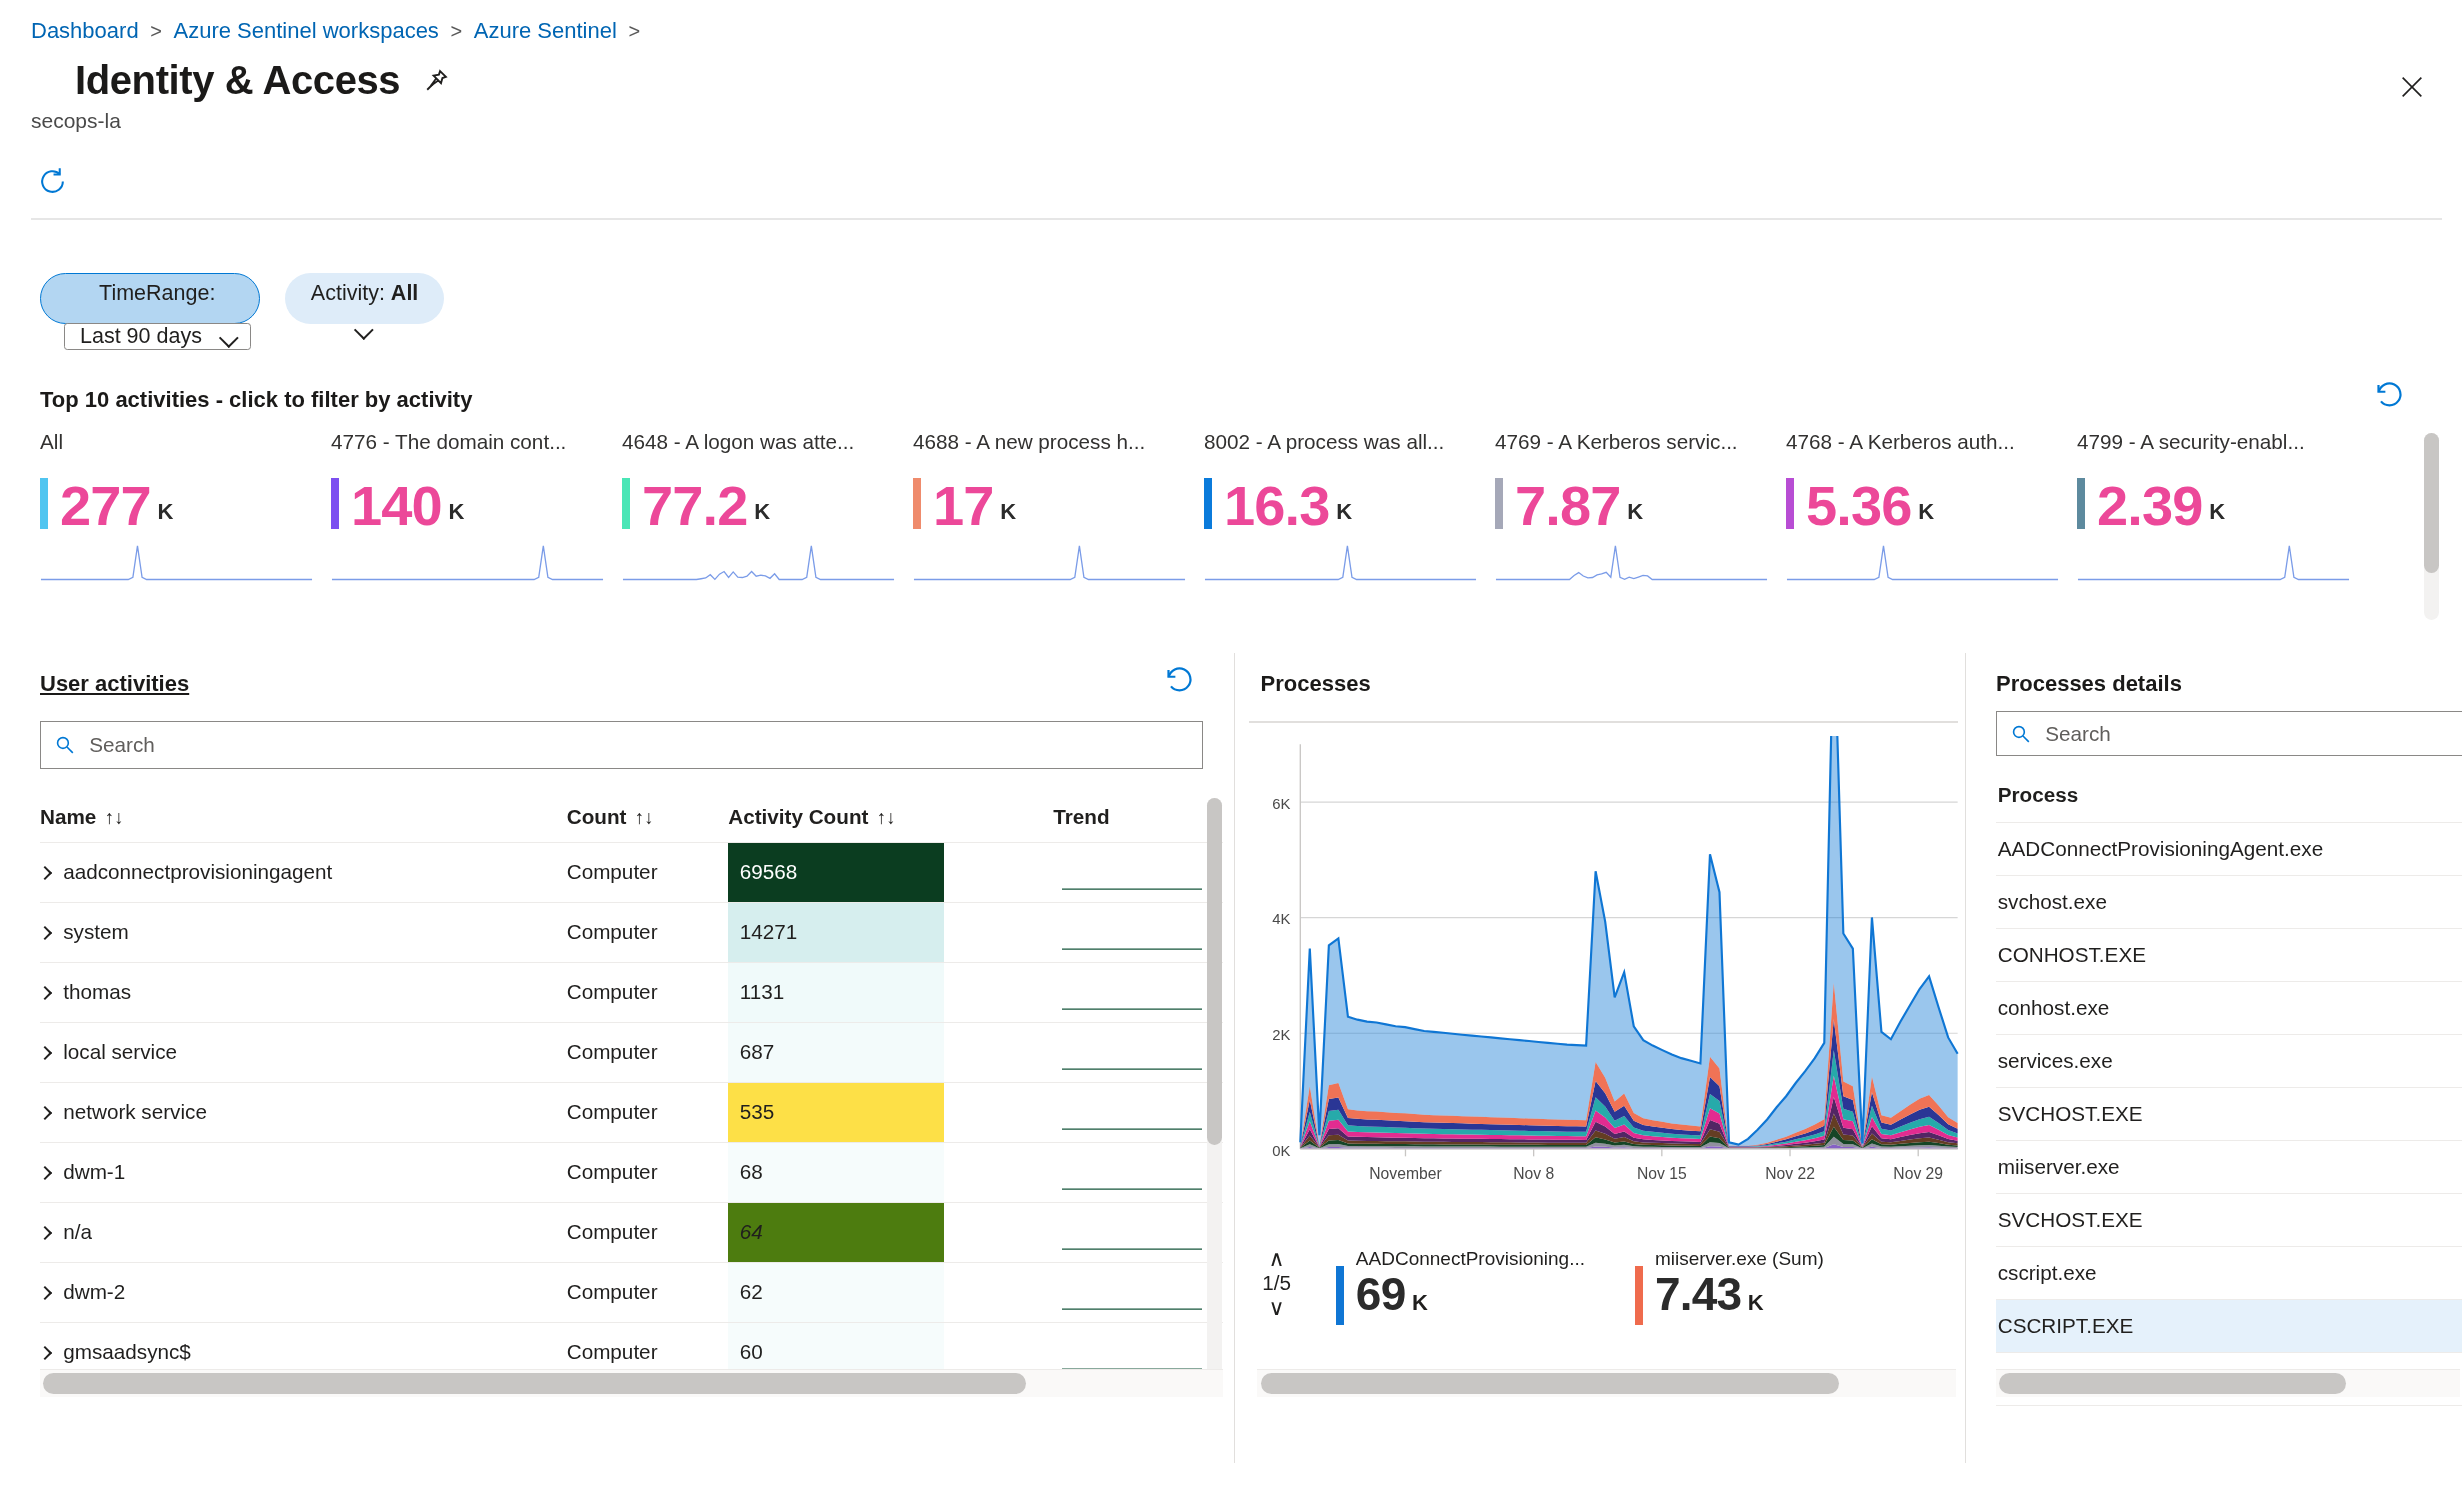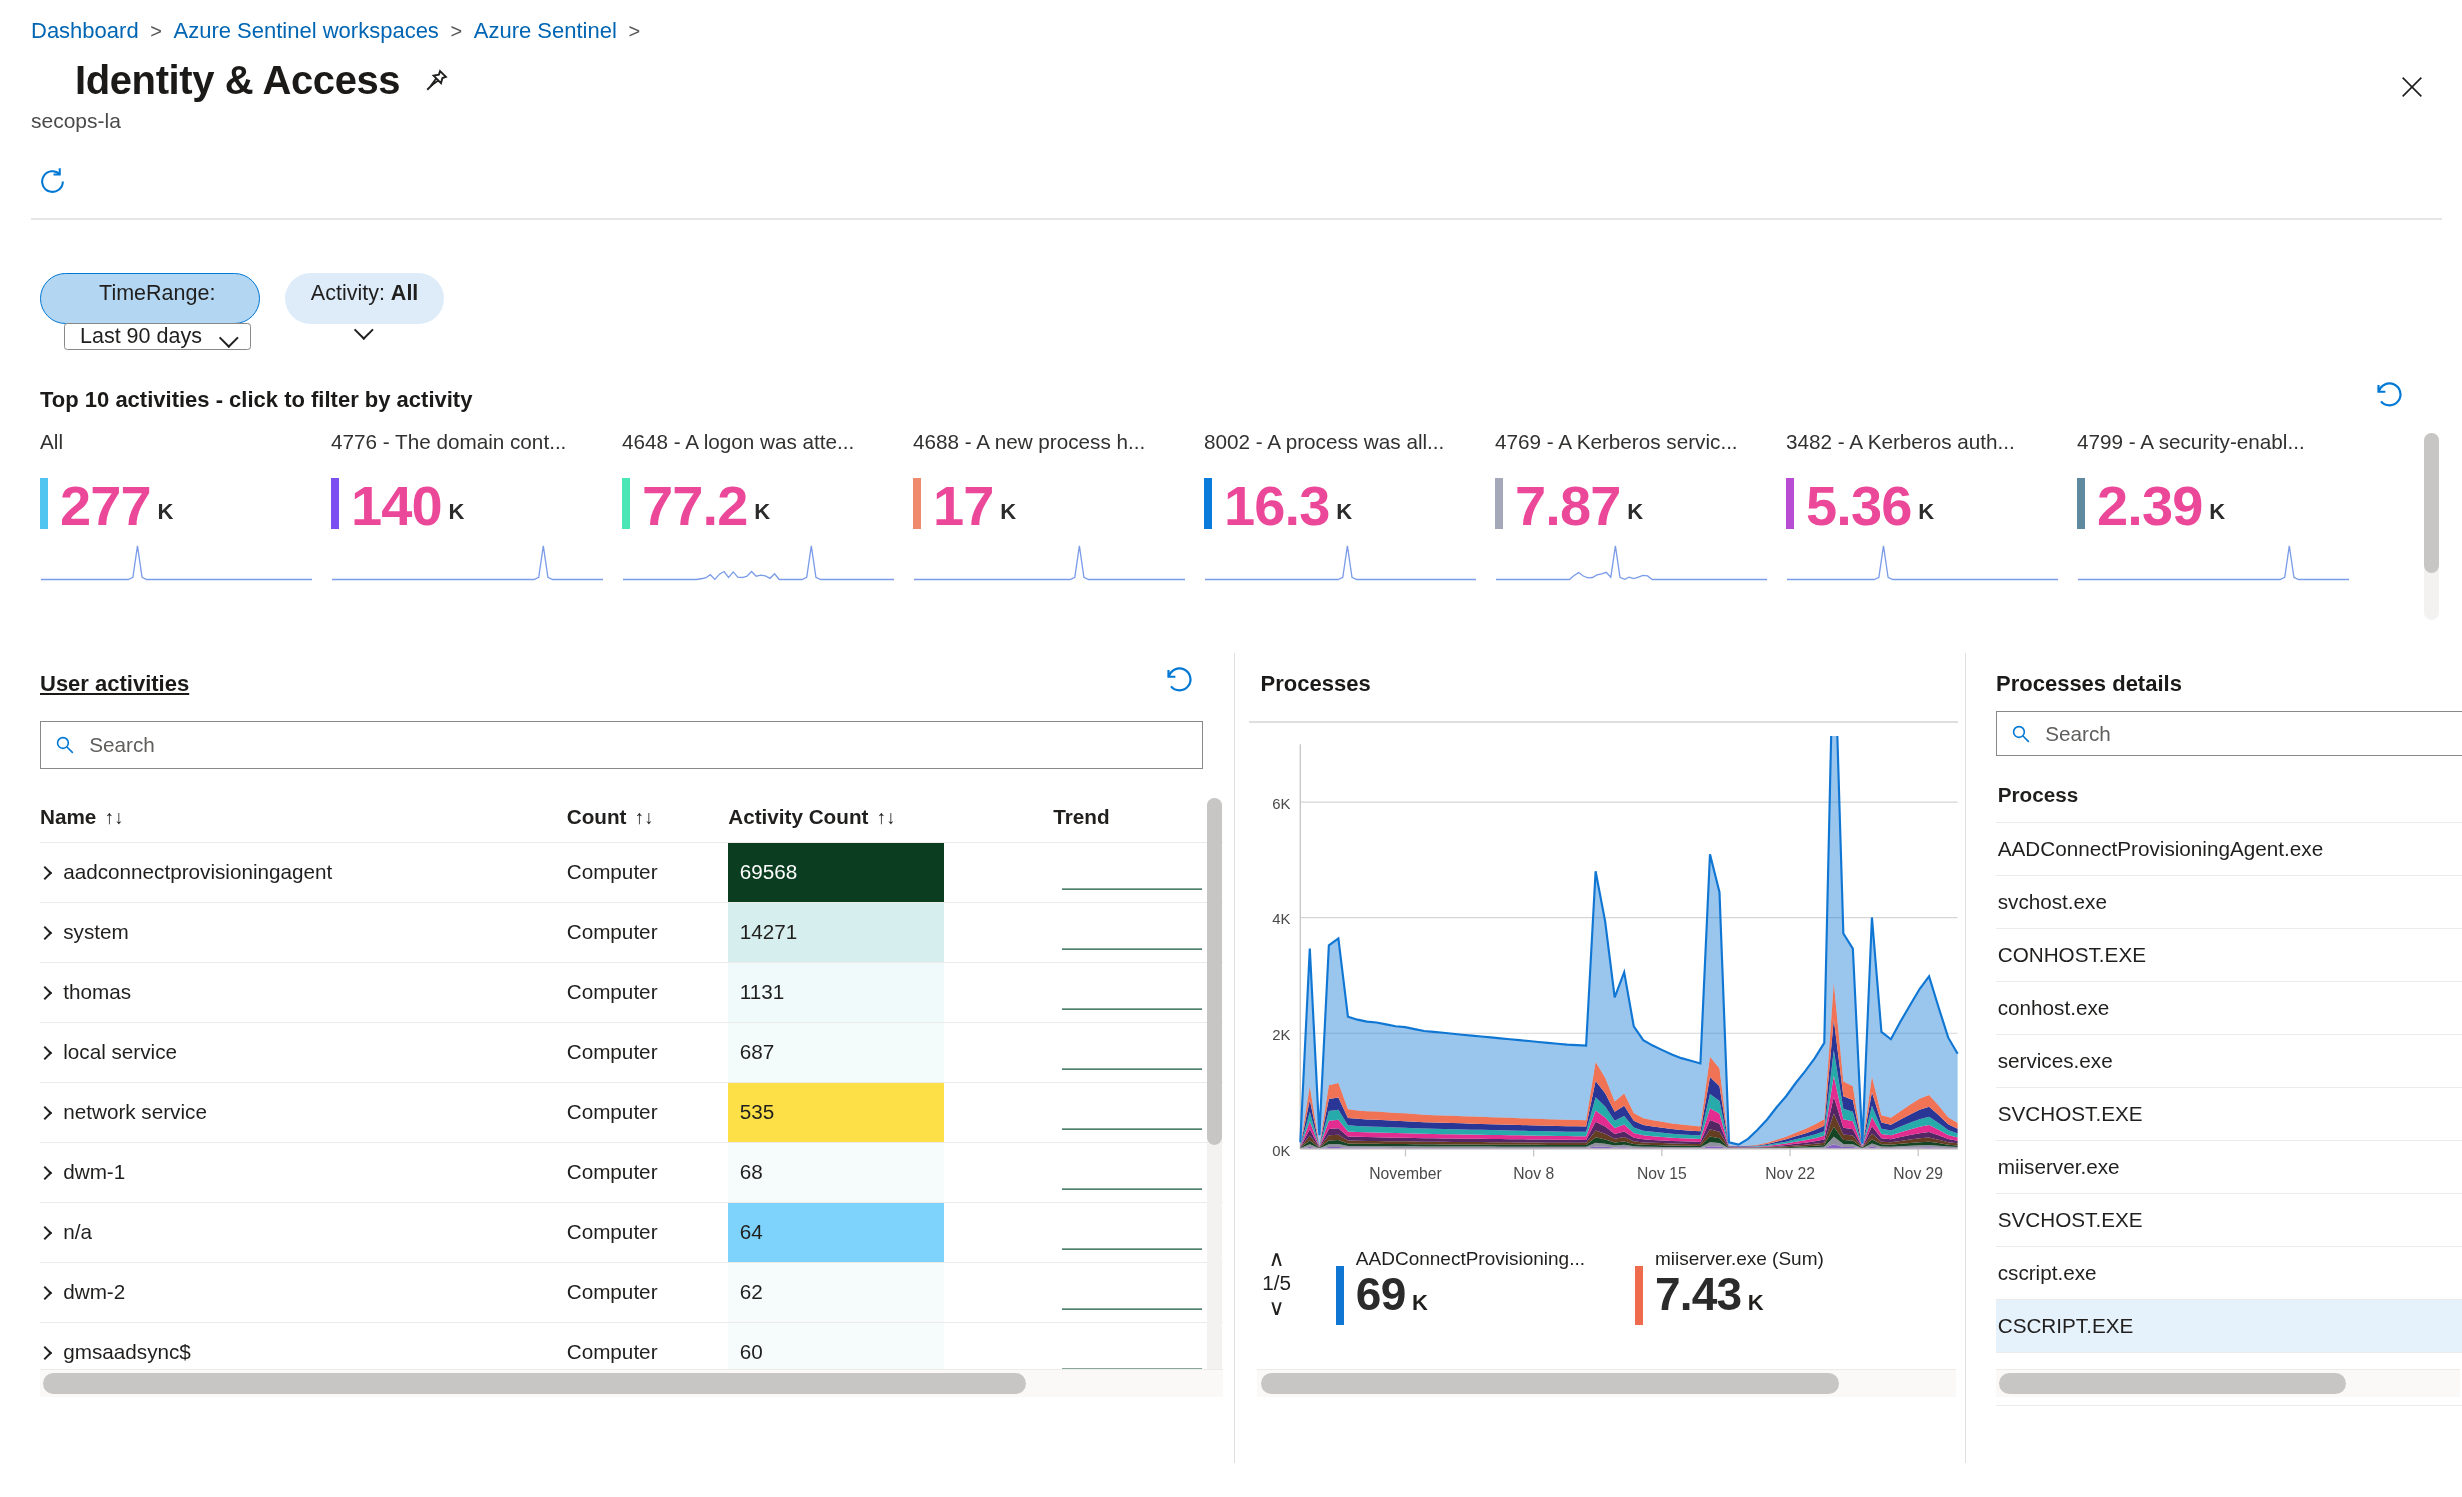--- a/index.html
+++ b/index.html
@@ -297,21 +297,21 @@
           </div><svg class="tile-spark" viewBox="0 0 330 56">
             <path d="M0.0,43.2 L5.6,43.2 L11.2,43.2 L16.8,43.2 L22.4,43.2 L28.0,43.2 L33.6,43.2 L39.2,43.2 L44.7,43.2 L50.3,43.2 L55.9,43.2 L61.5,43.2 L67.1,43.2 L72.7,43.2 L78.3,43.2 L83.9,43.2 L89.5,43.2 L95.1,43.2 L100.7,43.2 L106.3,43.2 L111.9,43.2 L117.5,43.2 L123.1,43.2 L128.6,43.2 L134.2,43.2 L139.8,43.2 L145.4,43.2 L151.0,43.2 L156.6,43.2 L162.2,43.2 L167.8,40.5 L173.4,2.3 L179.0,40.5 L184.6,43.2 L190.2,43.2 L195.8,43.2 L201.4,43.2 L206.9,43.2 L212.5,43.2 L218.1,43.2 L223.7,43.2 L229.3,43.2 L234.9,43.2 L240.5,43.2 L246.1,43.2 L251.7,43.2 L257.3,43.2 L262.9,43.2 L268.5,43.2 L274.1,43.2 L279.7,43.2 L285.3,43.2 L290.8,43.2 L296.4,43.2 L302.0,43.2 L307.6,43.2 L313.2,43.2 L318.8,43.2 L324.4,43.2 L330.0,43.2" fill="none" stroke="#7b9ce8" stroke-width="1.6"></path>
           </svg></div>
         <div class="tile"><div class="tile-label">4769 - A Kerberos servic...</div><div class="tile-value">
             <span class="tile-bar" style="background: rgb(165, 168, 184);"></span>
             <span class="tile-num">7.87</span>
             <span class="tile-unit">K</span>
           </div><svg class="tile-spark" viewBox="0 0 330 56">
             <path d="M0.0,43.2 L5.6,43.2 L11.2,43.2 L16.8,43.2 L22.4,43.2 L28.0,43.2 L33.6,43.2 L39.2,43.2 L44.7,43.2 L50.3,43.2 L55.9,43.2 L61.5,43.2 L67.1,43.2 L72.7,43.2 L78.3,43.2 L83.9,43.2 L89.5,43.2 L95.1,38.4 L100.7,34.8 L106.3,39.0 L111.9,41.2 L117.5,40.8 L123.1,37.7 L128.6,36.5 L134.2,34.5 L139.8,40.5 L145.4,2.3 L151.0,40.5 L156.6,42.9 L162.2,40.3 L167.8,42.1 L173.4,40.2 L179.0,38.2 L184.6,38.9 L190.2,43.2 L195.8,43.2 L201.4,43.2 L206.9,43.2 L212.5,43.2 L218.1,43.2 L223.7,43.2 L229.3,43.2 L234.9,43.2 L240.5,43.2 L246.1,43.2 L251.7,43.2 L257.3,43.2 L262.9,43.2 L268.5,43.2 L274.1,43.2 L279.7,43.2 L285.3,43.2 L290.8,43.2 L296.4,43.2 L302.0,43.2 L307.6,43.2 L313.2,43.2 L318.8,43.2 L324.4,43.2 L330.0,43.2" fill="none" stroke="#7b9ce8" stroke-width="1.6"></path>
           </svg></div>
-        <div class="tile"><div class="tile-label">3482 - A Kerberos auth...</div><div class="tile-value">
+        <div class="tile"><div class="tile-label">4768 - A Kerberos auth...</div><div class="tile-value">
             <span class="tile-bar" style="background: rgb(184, 77, 212);"></span>
             <span class="tile-num">5.36</span>
             <span class="tile-unit">K</span>
           </div><svg class="tile-spark" viewBox="0 0 330 56">
             <path d="M0.0,43.2 L5.6,43.2 L11.2,43.2 L16.8,43.2 L22.4,43.2 L28.0,43.2 L33.6,43.2 L39.2,43.2 L44.7,43.2 L50.3,43.2 L55.9,43.2 L61.5,43.2 L67.1,43.2 L72.7,43.2 L78.3,43.2 L83.9,43.2 L89.5,43.2 L95.1,43.2 L100.7,43.2 L106.3,43.2 L111.9,40.5 L117.5,2.3 L123.1,40.5 L128.6,43.2 L134.2,43.2 L139.8,43.2 L145.4,43.2 L151.0,43.2 L156.6,43.2 L162.2,43.2 L167.8,43.2 L173.4,43.2 L179.0,43.2 L184.6,43.2 L190.2,43.2 L195.8,43.2 L201.4,43.2 L206.9,43.2 L212.5,43.2 L218.1,43.2 L223.7,43.2 L229.3,43.2 L234.9,43.2 L240.5,43.2 L246.1,43.2 L251.7,43.2 L257.3,43.2 L262.9,43.2 L268.5,43.2 L274.1,43.2 L279.7,43.2 L285.3,43.2 L290.8,43.2 L296.4,43.2 L302.0,43.2 L307.6,43.2 L313.2,43.2 L318.8,43.2 L324.4,43.2 L330.0,43.2" fill="none" stroke="#7b9ce8" stroke-width="1.6"></path>
           </svg></div>
         <div class="tile"><div class="tile-label">4799 - A security-enabl...</div><div class="tile-value">
             <span class="tile-bar" style="background: rgb(93, 138, 158);"></span>
             <span class="tile-num">2.39</span>
             <span class="tile-unit">K</span>
@@ -456,21 +456,21 @@
                     <path d="M0,11 L170,11" fill="none" stroke="#15543a" stroke-width="1.6"></path>
                   </svg>
                 </div>
               </td>
             </tr>
             <tr>
               <td><span class="chevr"></span><span class="nm">n/a</span></td>
               <td><span class="tp">Computer</span></td>
               <td>
                 <div class="count-cell">
-                  <span class="count-chip" style="background: #7dd3fc; color: rgb(32, 31, 30);">64</span>
+                  <span class="count-chip" style="background: #4d7c0f; color: rgb(32, 31, 30); font-style: italic;">64</span>
                 </div>
               </td>
               <td>
                 <div class="trend-cell">
                   <svg width="140" height="11.6" viewBox="0 0 170 14">
                     <path d="M0,11 L170,11" fill="none" stroke="#15543a" stroke-width="1.6"></path>
                   </svg>
                 </div>
               </td>
             </tr>

